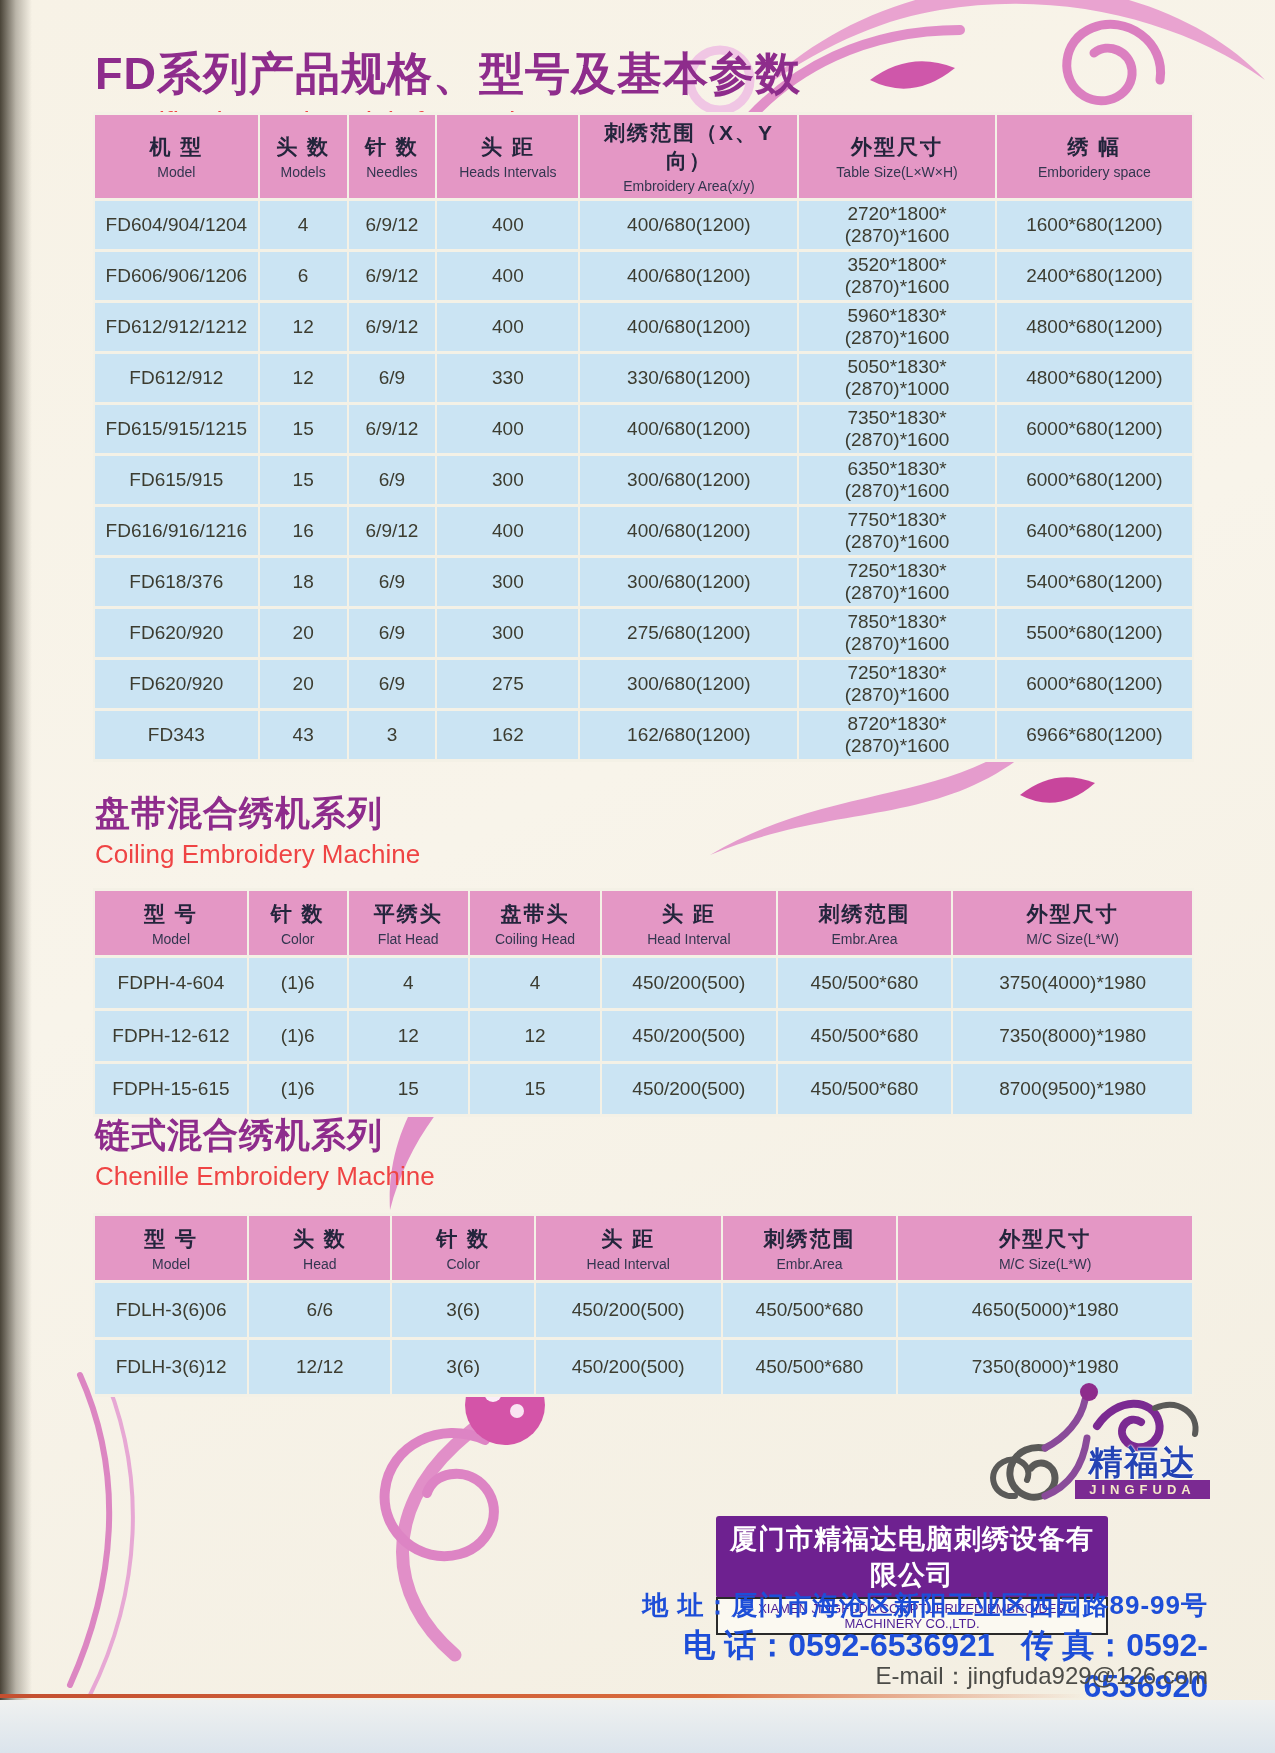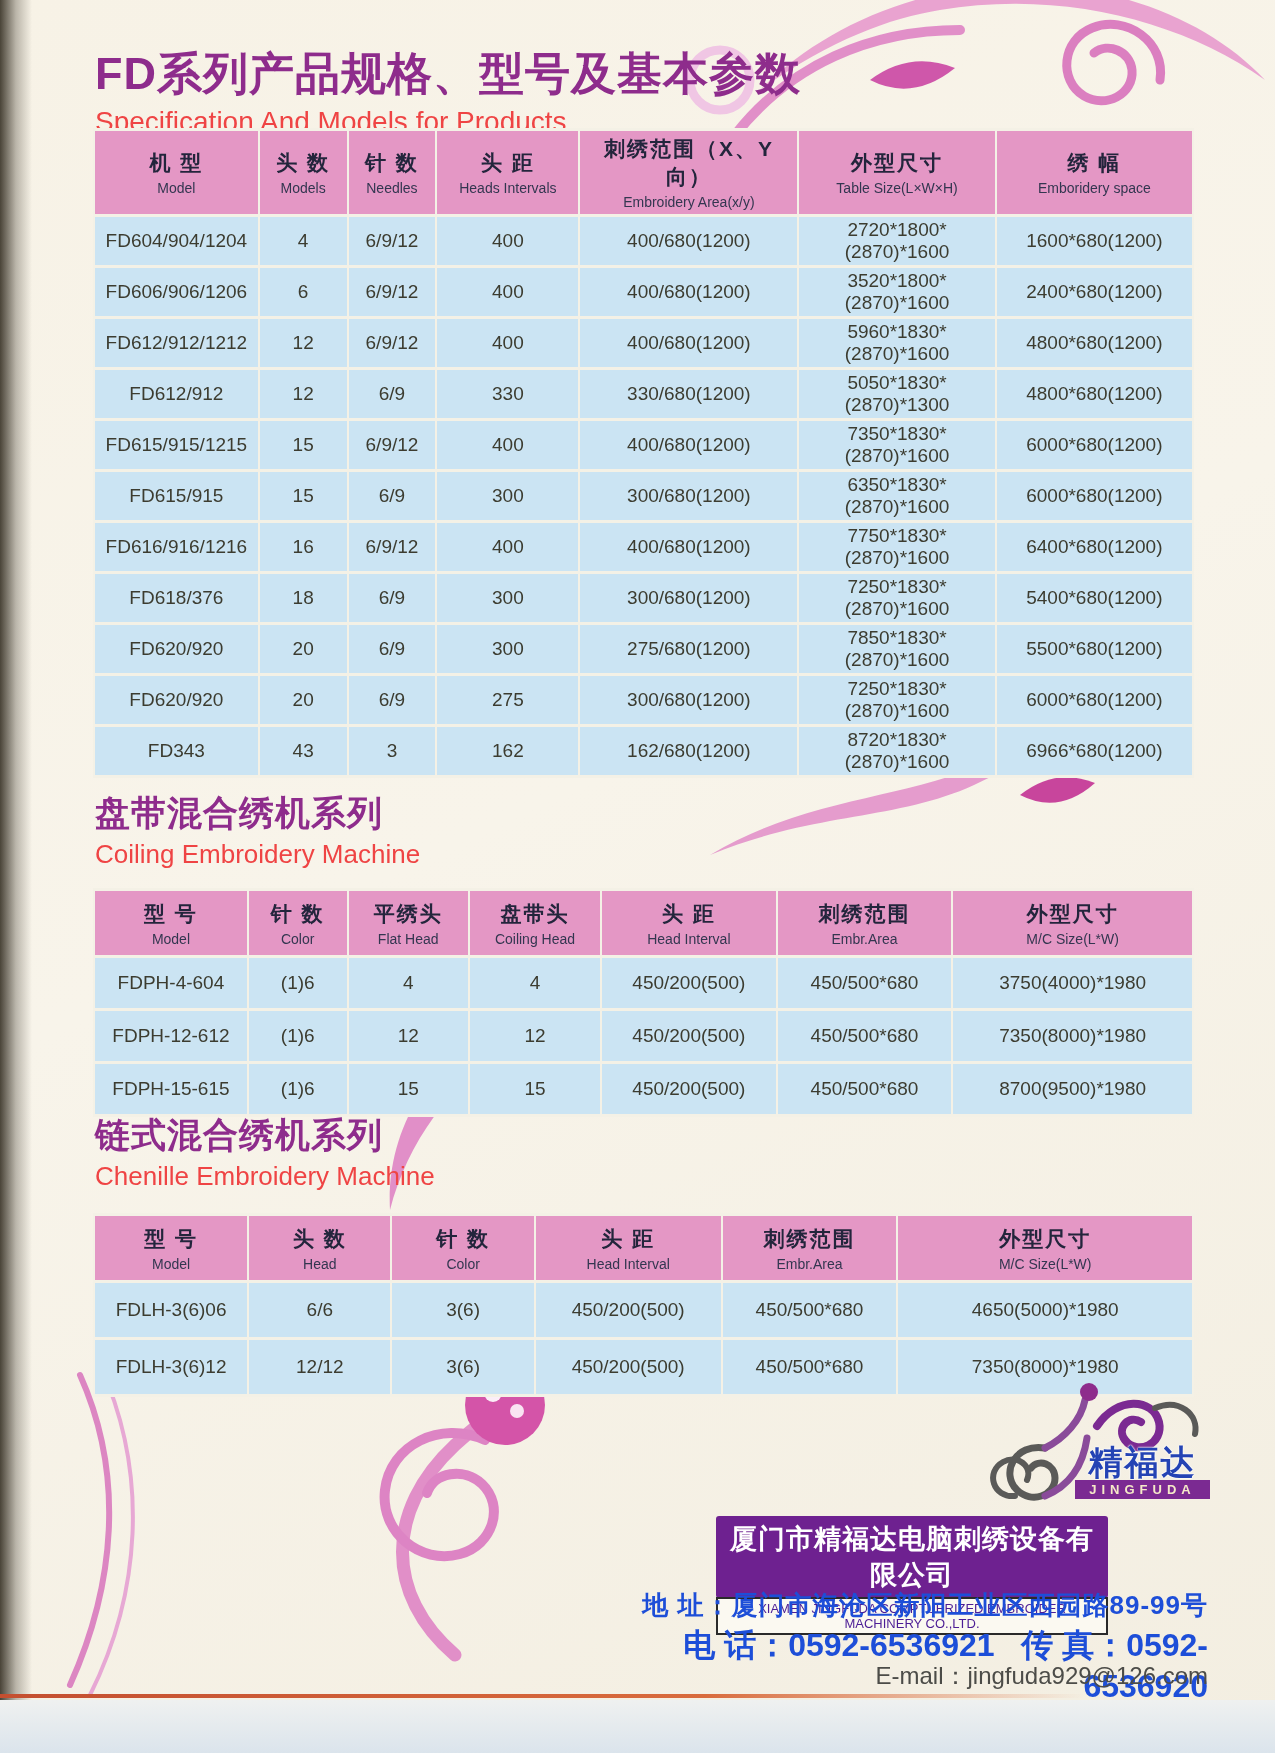--- a/index.html
+++ b/index.html
@@ -32,21 +32,21 @@
   #head-coiling .en,#head-chenille .en{font-size:26px;}
 
   
   table.spec{position:absolute;left:93px;border-collapse:separate;border-spacing:2px 3px;
     table-layout:fixed;width:1101px;background:#f4f1e6;}
   table.spec th{background:#e497c5;vertical-align:middle;padding:4px 2px;}
   table.spec td{background:#cbe4f3;text-align:center;vertical-align:middle;
     font-size:19px;color:#3c3c30;padding:2px;}
   table.spec .hz{font-size:21px;font-weight:bold;color:#23253c;letter-spacing:2px;}
   table.spec .he{font-size:14px;color:#333650;margin-top:3px;font-weight:normal;}
-  #table-fd{top:128px;}
+  #table-fd{top:112px;}
   #table-fd th{height:48px;}
   #table-fd td{height:40px;}
   #table-coiling{top:888px;}
   #table-coiling th{height:56px;}
   #table-coiling td{height:46px;}
   #table-chenille{top:1213px;}
   #table-chenille th{height:56px;}
   #table-chenille td{height:50px;}
 
   
@@ -185,21 +185,21 @@
           <td>400/680(1200)</td>
           <td>5960*1830*(2870)*1600</td>
           <td>4800*680(1200)</td>
         </tr>
         <tr>
           <td>FD612/912</td>
           <td>12</td>
           <td>6/9</td>
           <td>330</td>
           <td>330/680(1200)</td>
-          <td>5050*1830*(2870)*1300</td>
+          <td>5050*1830*(2870)*1000</td>
           <td>4800*680(1200)</td>
         </tr>
         <tr>
           <td>FD615/915/1215</td>
           <td>15</td>
           <td>6/9/12</td>
           <td>400</td>
           <td>400/680(1200)</td>
           <td>7350*1830*(2870)*1600</td>
           <td>6000*680(1200)</td>

